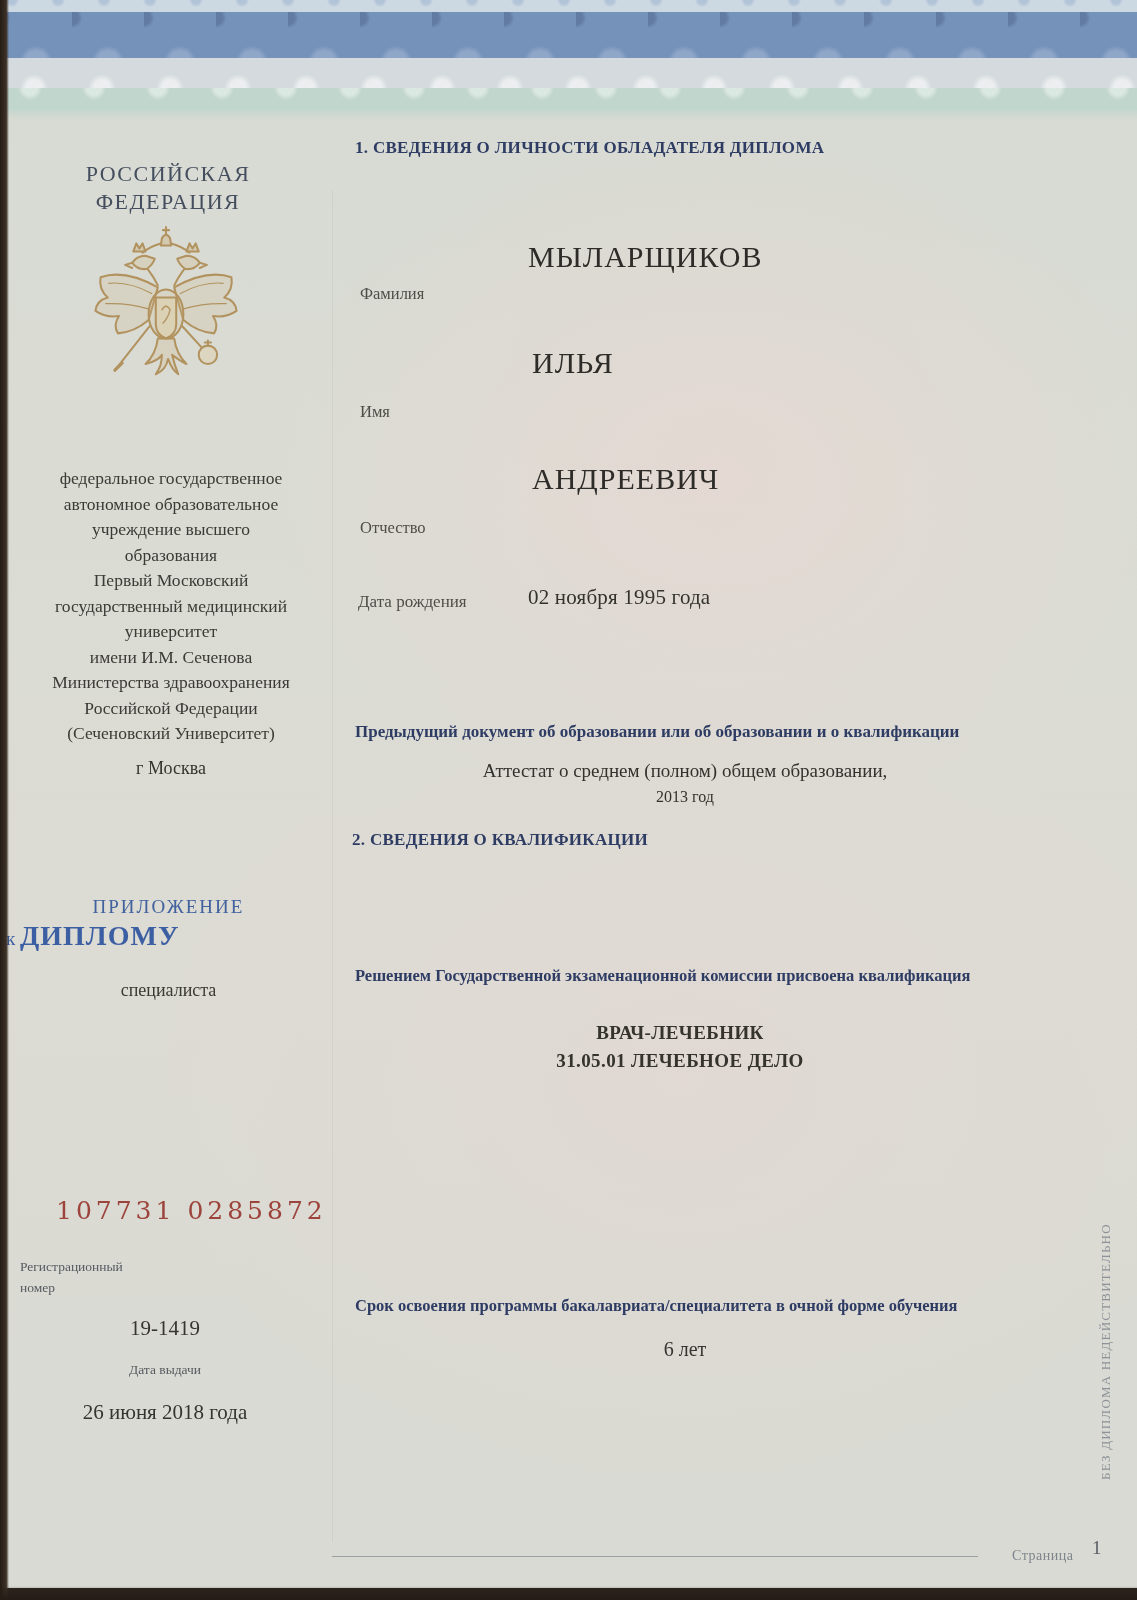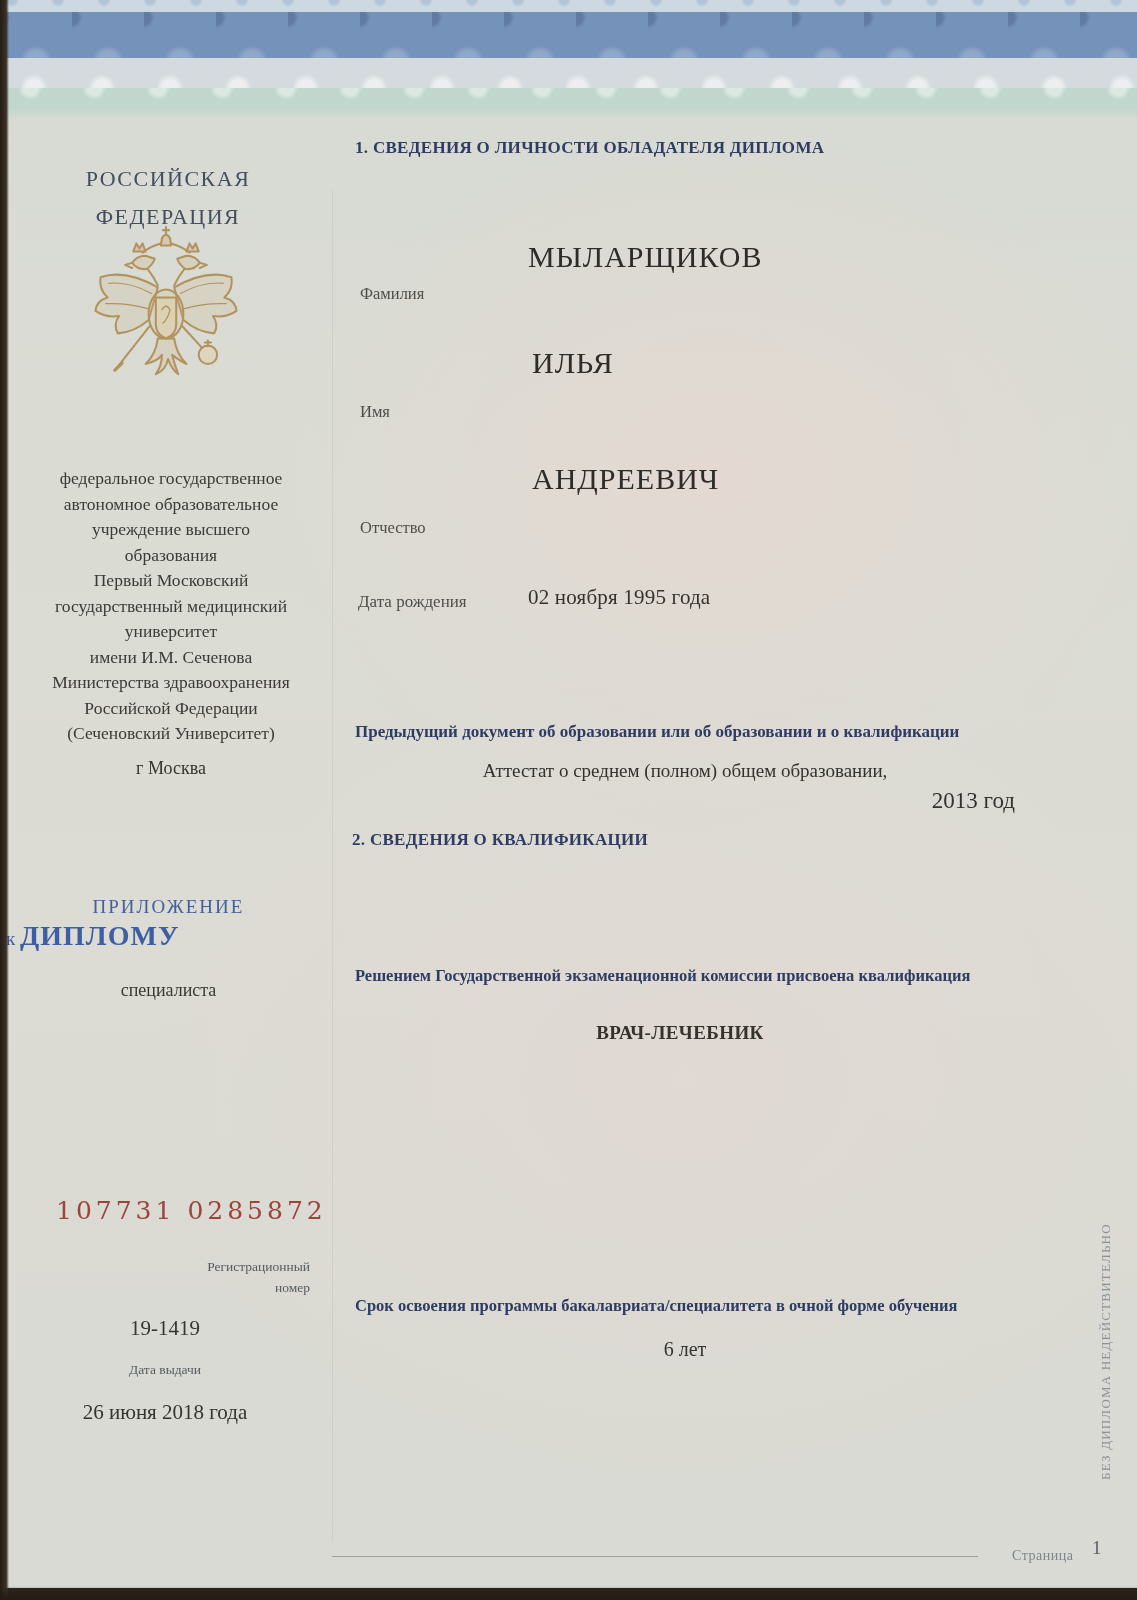--- a/index.html
+++ b/index.html
@@ -36,52 +36,52 @@
   .edge-left{position:absolute;left:0;top:0;width:9px;height:1600px;
     background:linear-gradient(90deg,#241c15,#3d3127 70%,rgba(61,49,39,0));}
   .edge-bottom{position:absolute;left:0;bottom:0;width:1137px;height:14px;
     background:linear-gradient(0deg,#241c15,rgba(36,28,21,0));}
   .fold-line{position:absolute;left:332px;top:190px;width:1px;height:1352px;background:rgba(50,50,50,.06);}
 
   .abs{position:absolute;}
   .navy{color:#2e3c64;font-weight:bold;}
   .small-label{color:#4e4d49;}
   
-  .country{left:38px;top:160px;width:260px;text-align:center;font-size:22px;line-height:38px;
+  .country{left:38px;top:160px;width:260px;text-align:center;font-size:22px;line-height:28px;
     letter-spacing:1.5px;color:#454e5e;white-space:pre-line;}
   .coat{left:84px;top:224px;width:164px;height:184px;}
   .institution{left:6px;top:466px;width:330px;text-align:center;font-size:17.5px;line-height:25.5px;
     color:#3b3a36;white-space:pre-line;}
   .city{left:6px;top:758px;width:330px;text-align:center;font-size:18px;color:#35342f;}
   .suppl-title{left:6px;top:896px;width:325px;text-align:center;font-size:19px;letter-spacing:2px;color:#41619f;}
   .suppl-main{left:6px;top:920px;width:325px;color:#3c5ea2;font-size:19px;}
   .suppl-main b{font-size:28px;font-weight:600;letter-spacing:1px;}
   .suppl-sub{left:6px;top:980px;width:325px;text-align:center;font-size:18px;color:#3a3934;}
   .serial{left:56px;top:1196px;font-family:"DejaVu Serif","Liberation Serif",serif;
     font-size:25px;letter-spacing:4px;color:#9c443c;}
-  .reg-label{left:20px;top:1256px;width:290px;text-align:right;font-size:13.5px;line-height:21px;
+  .reg-label{left:20px;top:1256px;width:290px;text-align:left;font-size:13.5px;line-height:21px;
     color:#565a60;white-space:pre-line;font-family:Liberation Serif, serif;}
   .reg-num{left:20px;top:1316px;width:290px;text-align:center;font-size:21px;color:#36352f;}
   .issue-label{left:20px;top:1362px;width:290px;text-align:center;font-size:13.5px;color:#565a60;}
   .issue-date{left:20px;top:1400px;width:290px;text-align:center;font-size:21px;color:#35342f;}
   
   .s1-title{left:355px;top:138px;width:700px;font-size:17px;letter-spacing:.3px;}
   .f-label{font-size:16.5px;margin-top:41px;}
   .f-value{font-size:30px;letter-spacing:1px;color:#2e2c29;}
   .lbl-surname{left:360px;top:243px;}
   .val-surname{left:528px;top:228px;margin-top:12px;}
   .lbl-name{left:360px;top:361px;}
   .val-name{left:532px;top:346px;}
   .lbl-patronymic{left:360px;top:477px;}
   .val-patronymic{left:532px;top:462px;}
   .lbl-birth{left:358px;top:592px;font-size:17px;}
   .val-birth{left:528px;top:585px;font-size:21px;letter-spacing:.2px;color:#33322d;}
   .prev-label{left:355px;top:722px;width:710px;font-size:17px;}
   .prev-v1{left:355px;top:760px;width:660px;text-align:center;font-size:19px;color:#33322e;}
-  .prev-v2{left:355px;top:788px;width:660px;text-align:right;font-size:23px;color:#33322e;}
+  .prev-v2{left:355px;top:788px;width:660px;text-align:center;font-size:16px;color:#33322e;}
   .s2-title{left:352px;top:830px;width:600px;font-size:17px;letter-spacing:.3px;}
   .qual-label{left:355px;top:962px;width:650px;font-size:16.5px;line-height:27px;}
   .qual-v1{left:355px;top:1022px;width:650px;text-align:center;font-size:19px;font-weight:600;color:#35332e;letter-spacing:.4px;}
   .qual-v2{left:355px;top:1050px;width:650px;text-align:center;font-size:19px;font-weight:600;color:#35332e;letter-spacing:.4px;}
   .dur-label{left:355px;top:1292px;width:660px;font-size:16.5px;line-height:27px;}
   .dur-value{left:355px;top:1338px;width:660px;text-align:center;font-size:20px;color:#35342f;}
   .sign-line{left:332px;top:1556px;width:646px;height:1px;background:#9aa0a4;}
   .page-label{left:1012px;top:1548px;font-size:14px;color:#7e858c;letter-spacing:.5px;}
   .page-num{left:1092px;top:1537px;font-size:19px;color:#585d64;}
   .edge-text{left:1098px;top:1480px;transform-origin:0 0;transform:rotate(-90deg);
@@ -170,20 +170,21 @@
   <div class="abs small-label lbl-birth">Дата рождения</div>
   <div class="abs val-birth">02 ноября 1995 года</div>
 
   <div class="abs navy prev-label">Предыдущий документ об образовании или об образовании и о квалификации</div>
   <div class="abs prev-v1">Аттестат о среднем (полном) общем образовании,</div>
   <div class="abs prev-v2">2013 год</div>
 
   <div class="abs navy s2-title">2. СВЕДЕНИЯ О КВАЛИФИКАЦИИ</div>
   <div class="abs qual-v1">ВРАЧ-ЛЕЧЕБНИК</div>
   <div class="abs navy qual-label">Решением Государственной экзаменационной комиссии присвоена квалификация</div>
+  <div class="abs qual-v2">31.05.01 ЛЕЧЕБНОЕ ДЕЛО</div>
 
   <div class="abs navy dur-label">Срок освоения программы бакалавриата/специалитета в очной форме обучения</div>
   <div class="abs dur-value">6 лет</div>
 
   <div class="abs sign-line"></div>
   <div class="abs page-label">Страница</div>
   <div class="abs page-num">1</div>
   <div class="abs edge-text">БЕЗ ДИПЛОМА НЕДЕЙСТВИТЕЛЬНО</div>
 </div>
 

